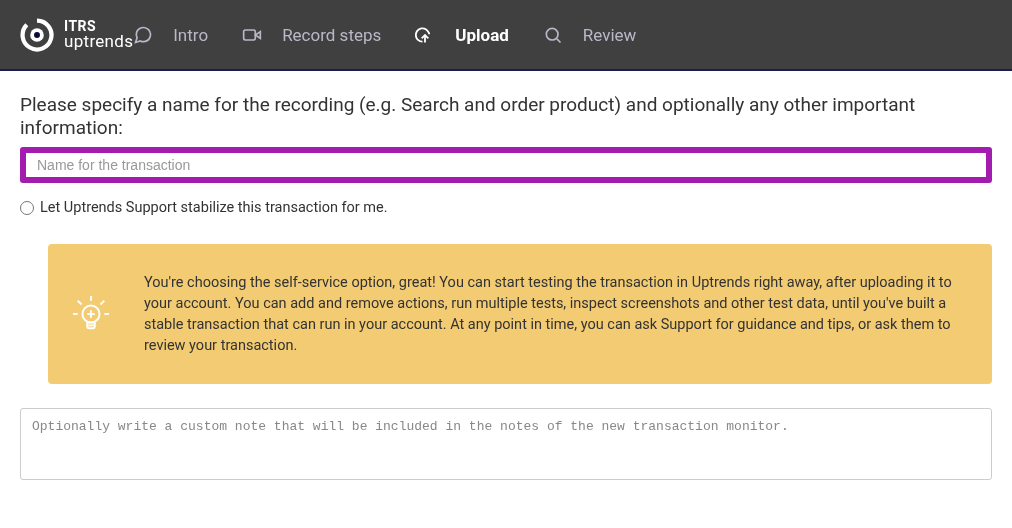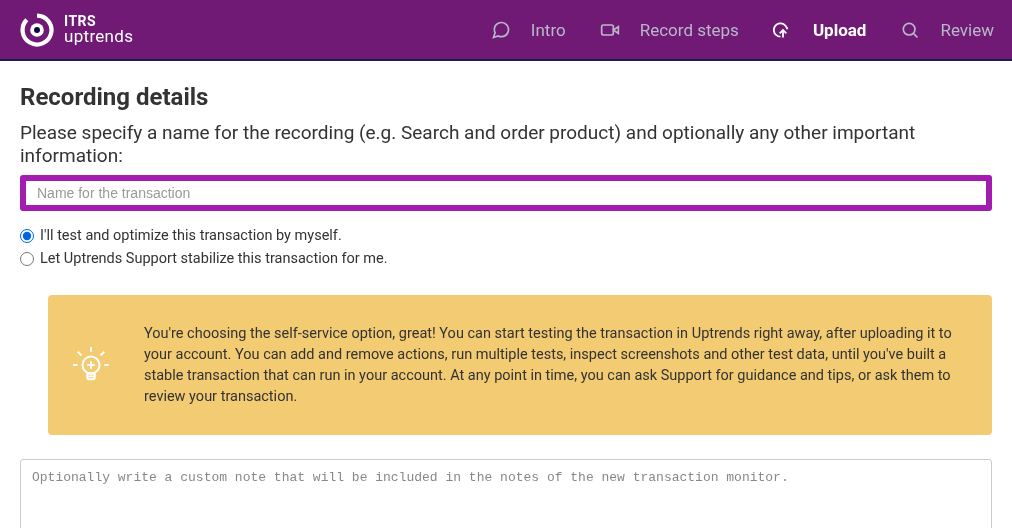--- a/index.html
+++ b/index.html
@@ -4,26 +4,26 @@
   <style>
     * { margin: 0; padding: 0; box-sizing: border-box; }
     body {
       font-family: -apple-system, BlinkMacSystemFont, "Segoe UI", Roboto, sans-serif;
       background: #fff;
       width: 1012px;
       height: 528px;
       overflow: hidden;
     }
     .header {
-      background: #701a75;
-      height: 61px;
+      background: #404040;
+      height: 71px;
       display: flex;
       align-items: center;
       padding: 0 18px 0 20px;
-      justify-content: space-between;
+      justify-content: flex-start;
       border-bottom: 2px solid #1c1c55;
     }
     .logo-area {
       display: flex;
       align-items: center;
       gap: 10px;
     }
     .logo-mark {
       width: 34px;
       height: 34px;
@@ -192,29 +192,24 @@
           <circle cx="11" cy="11" r="7"></circle>
           <path d="M21 21l-4.35-4.35"></path>
         </svg>
       </span>
       <span>Review</span>
     </div>
   </div>
 </div>
 
 <div class="content">
-  <h1 class="page-title">Recording details</h1>
   <p class="subtitle">Please specify a name for the recording (e.g. Search and order product) and optionally any other important information:</p>
 
   <input type="text" class="name-input" placeholder="Name for the transaction" style="">
 
-  <div class="radio-row">
-    <input type="radio" name="recmode" id="opt-self" checked="" style="">
-    <label for="opt-self">I'll test and optimize this transaction by myself.</label>
-  </div>
 
   <div class="radio-row">
     <input type="radio" name="recmode" id="opt-support" style="">
     <label for="opt-support">Let Uptrends Support stabilize this transaction for me.</label>
   </div>
 
   <div class="info-box">
     <svg class="bulb-icon" viewBox="0 0 40 40" fill="none" stroke="#fff" stroke-width="2">
       <line x1="20" y1="1" x2="20" y2="6"></line>
       <line x1="6" y1="6" x2="10" y2="10"></line>

